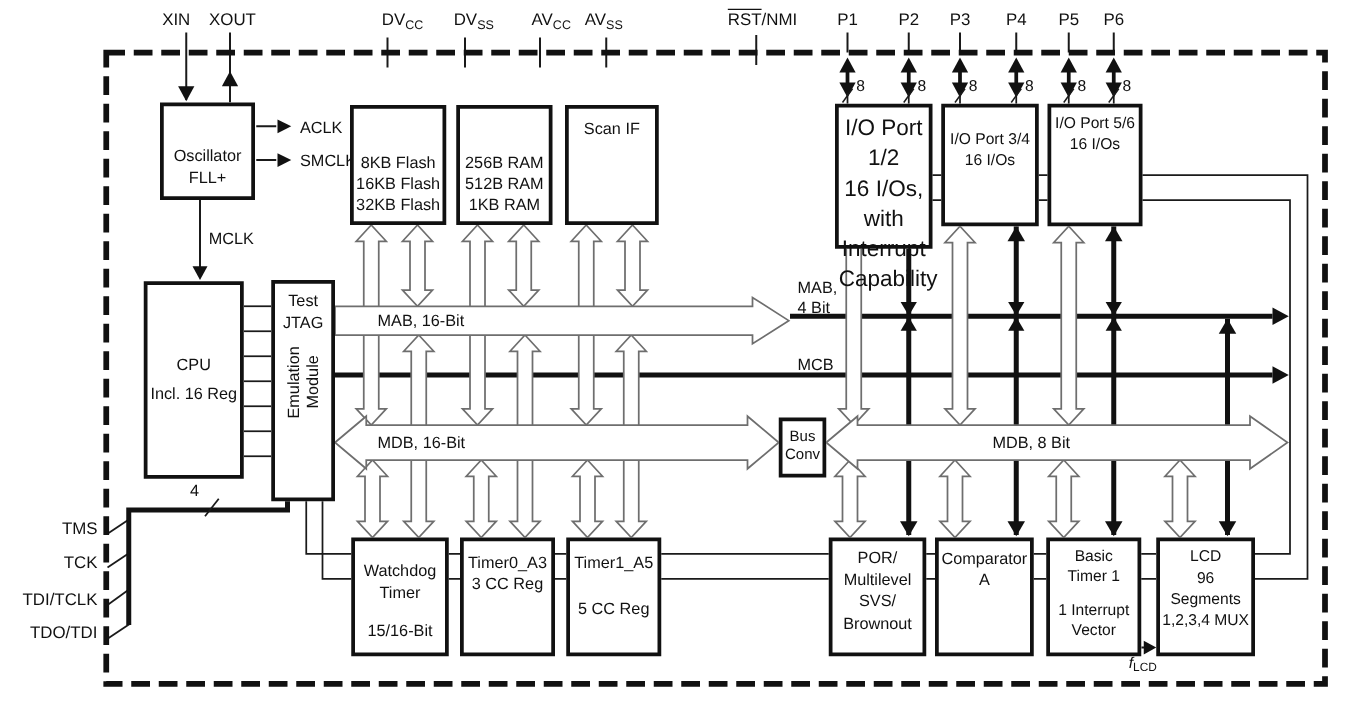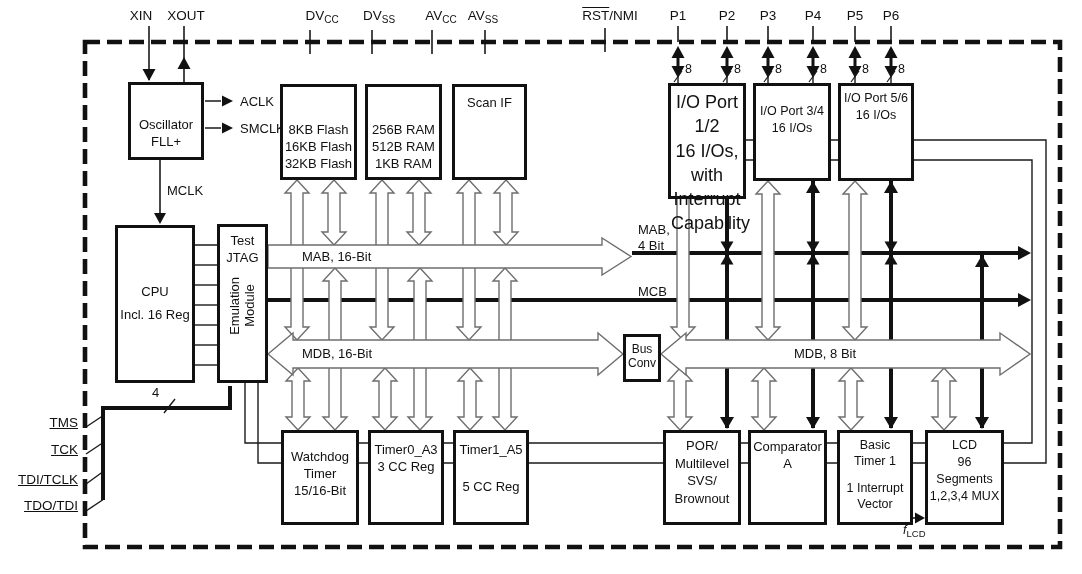--- a/index.html
+++ b/index.html
@@ -8,21 +8,21 @@
   .hollow{fill:#fff;stroke:#6e6e6e;stroke-width:1.4;}
   .solid{fill:#111;stroke:none;}
   .blk{position:absolute;background:#fff;border:3px solid #111;box-sizing:border-box;
        text-align:center;font-size:13px;line-height:1.3;color:#111;}
   .col{display:flex;flex-direction:column;}
   .sa{justify-content:flex-end;}
   .ctr{justify-content:center;}
   .pin{position:absolute;font-size:13.5px;transform:translateX(-50%);white-space:nowrap;top:8px;}
   sub.ss{font-size:10px;vertical-align:-3px;}
   .over{border-top:1.6px solid #111;padding-top:0px;}
-  .lpin{position:absolute;left:6px;width:72px;text-align:right;font-size:13.5px;text-decoration:underline;}
+  .lpin{position:absolute;left:6px;width:72px;text-align:right;font-size:13.5px;}
   .lbl{position:absolute;font-size:13px;white-space:nowrap;}
   .small8{position:absolute;font-size:12.5px;}
   .vertwrap{display:flex;flex-direction:row;justify-content:center;margin-top:10px;}
   .vert{writing-mode:vertical-rl;transform:rotate(180deg);font-size:13px;line-height:1.15;}
   .busconv{position:absolute;background:#fff;border:3.5px solid #111;box-sizing:border-box;
        text-align:center;font-size:12px;line-height:1.2;padding-top:5px;}
 </style>
 </head>
 <body>
 
@@ -188,21 +188,21 @@
   <div class="blk col sa" style="left:128px;top:82px;width:76px;height:78px;padding:6px 0">
     <div>Oscillator</div>
       <div>FLL+</div>
   </div>
 
   <div class="blk col ctr" style="left:115px;top:225px;width:80px;height:158px">
     <div>CPU</div>
       <div style="margin-top:6px">Incl. 16 Reg</div>
   </div>
 
-  <div class="blk" style="left:217px;top:224px;width:51px;height:159px;padding-top:6px">
+  <div class="blk" style="left:217px;top:224px;width:51px;height:177px;padding-top:6px">
     <div>Test</div>
       <div>JTAG</div>
     <div class="vertwrap">
       <span class="vert">Emulation</span>
         <span class="vert">Module</span>
     </div>
   </div>
 
   <div class="blk col sa" style="left:280px;top:84px;width:77px;height:96px;padding:4px 0">
     <div>8KB Flash</div>
@@ -239,21 +239,21 @@
   </div>
 
   <div class="busconv" style="left:623px;top:334px;width:38px;height:48px">
     <div>Bus</div>
       <div>Conv</div>
   </div>
 
   <div class="blk" style="left:281px;top:430px;width:78px;height:95px;padding-top:16px">
     <div>Watchdog</div>
       <div>Timer</div>
-    <div style="">15/16-Bit</div>
+    <div style="margin-top:14px">15/16-Bit</div>
   </div>
 
   <div class="blk" style="left:368px;top:430px;width:76px;height:95px;padding-top:9px">
     <div>Timer0_A3</div>
       <div style="">3 CC Reg</div>
   </div>
 
   <div class="blk" style="left:453px;top:430px;width:76px;height:95px;padding-top:9px">
     <div>Timer1_A5</div>
       <div style="margin-top:20px">5 CC Reg</div>

